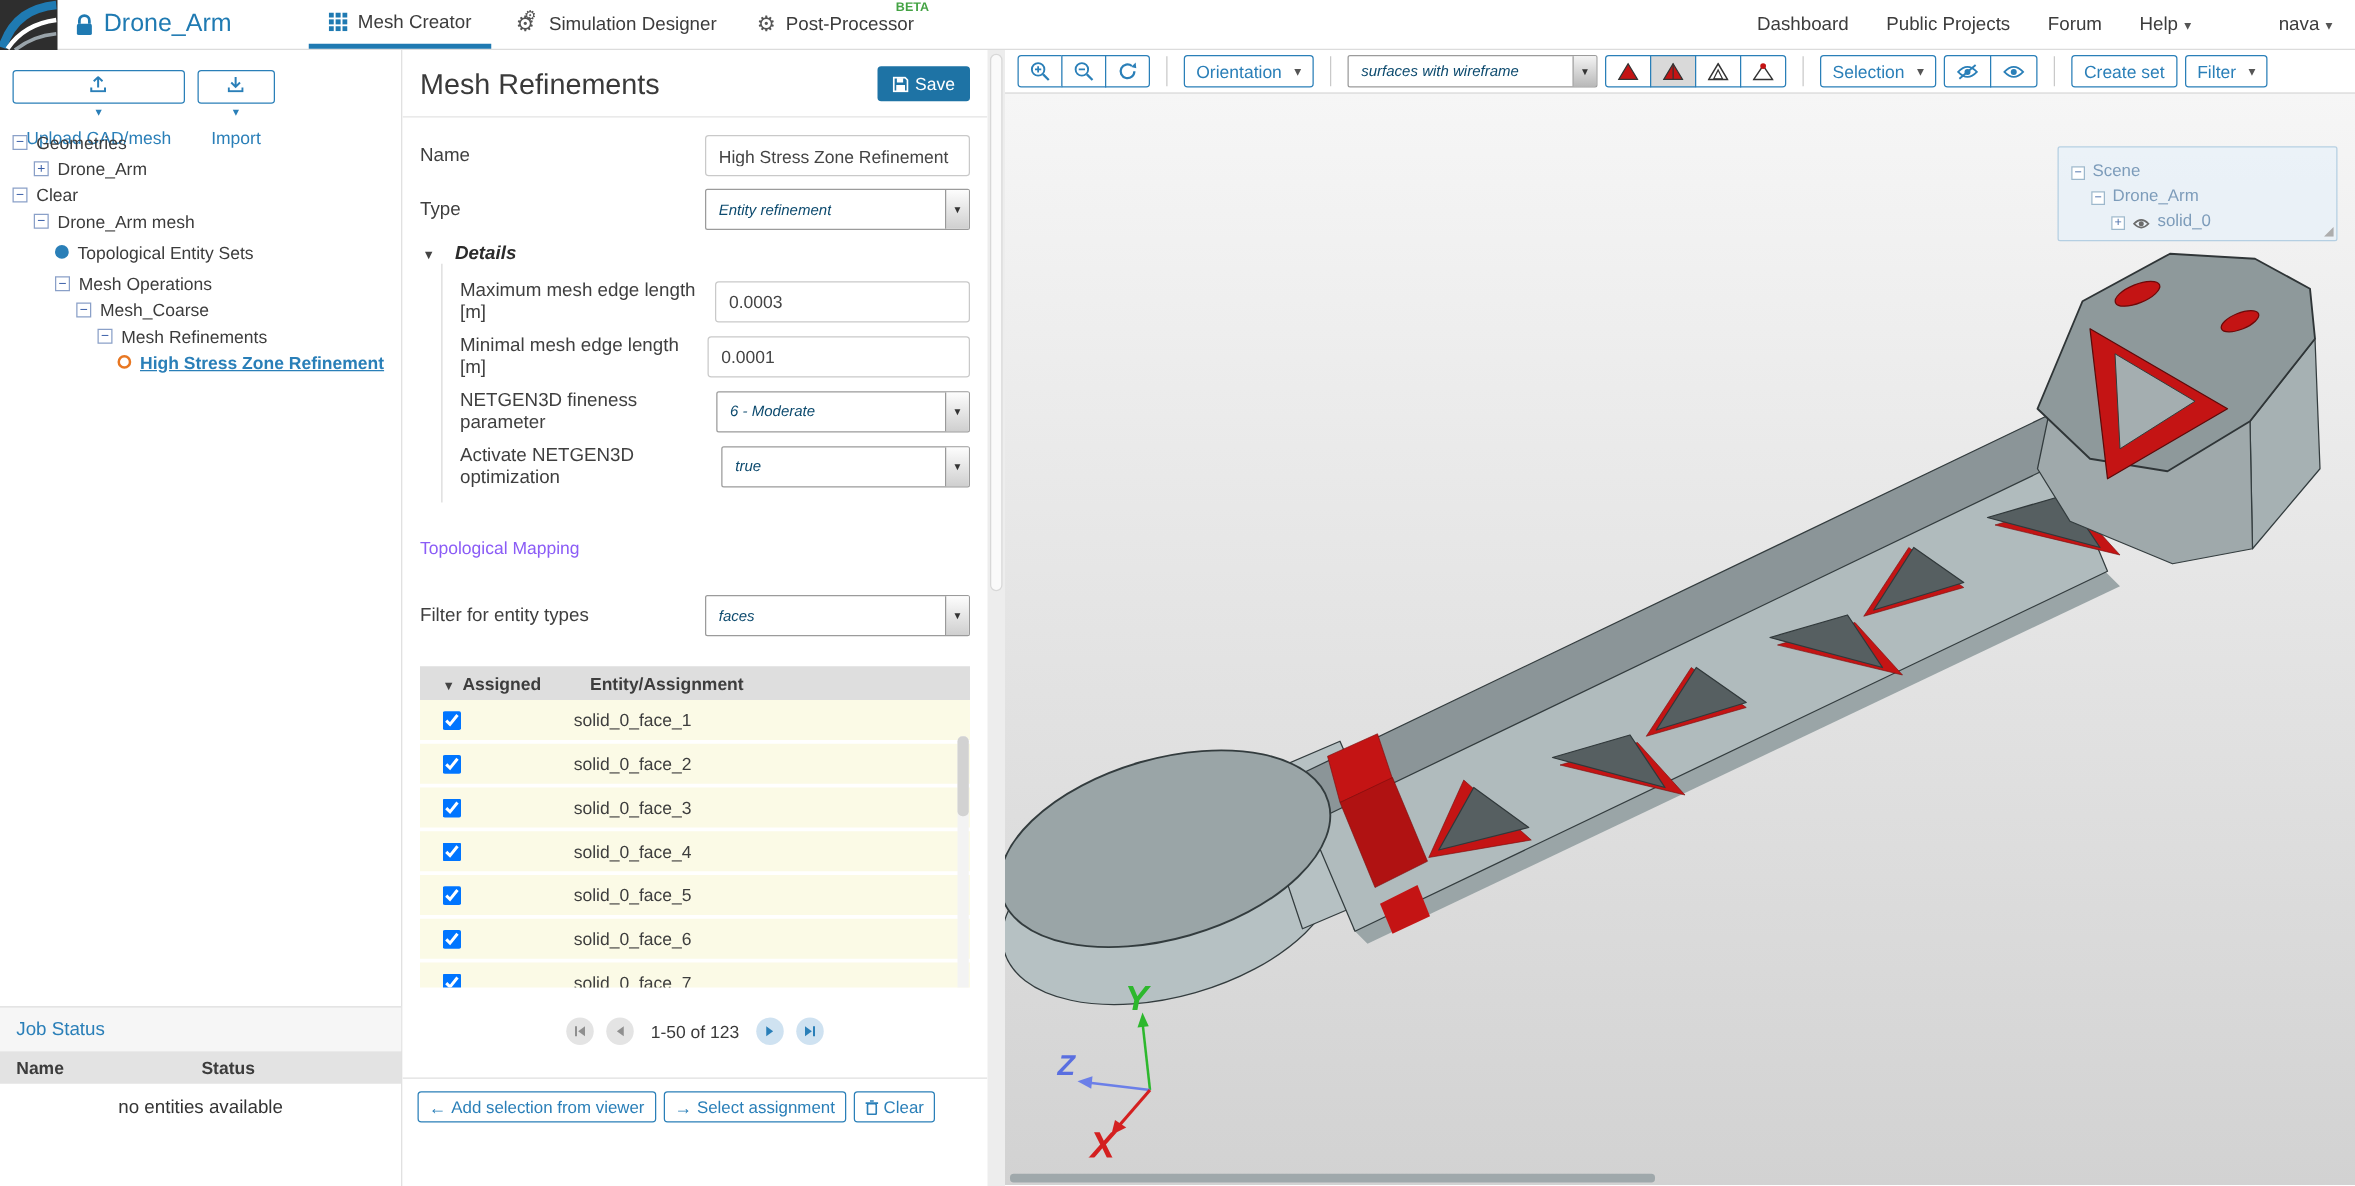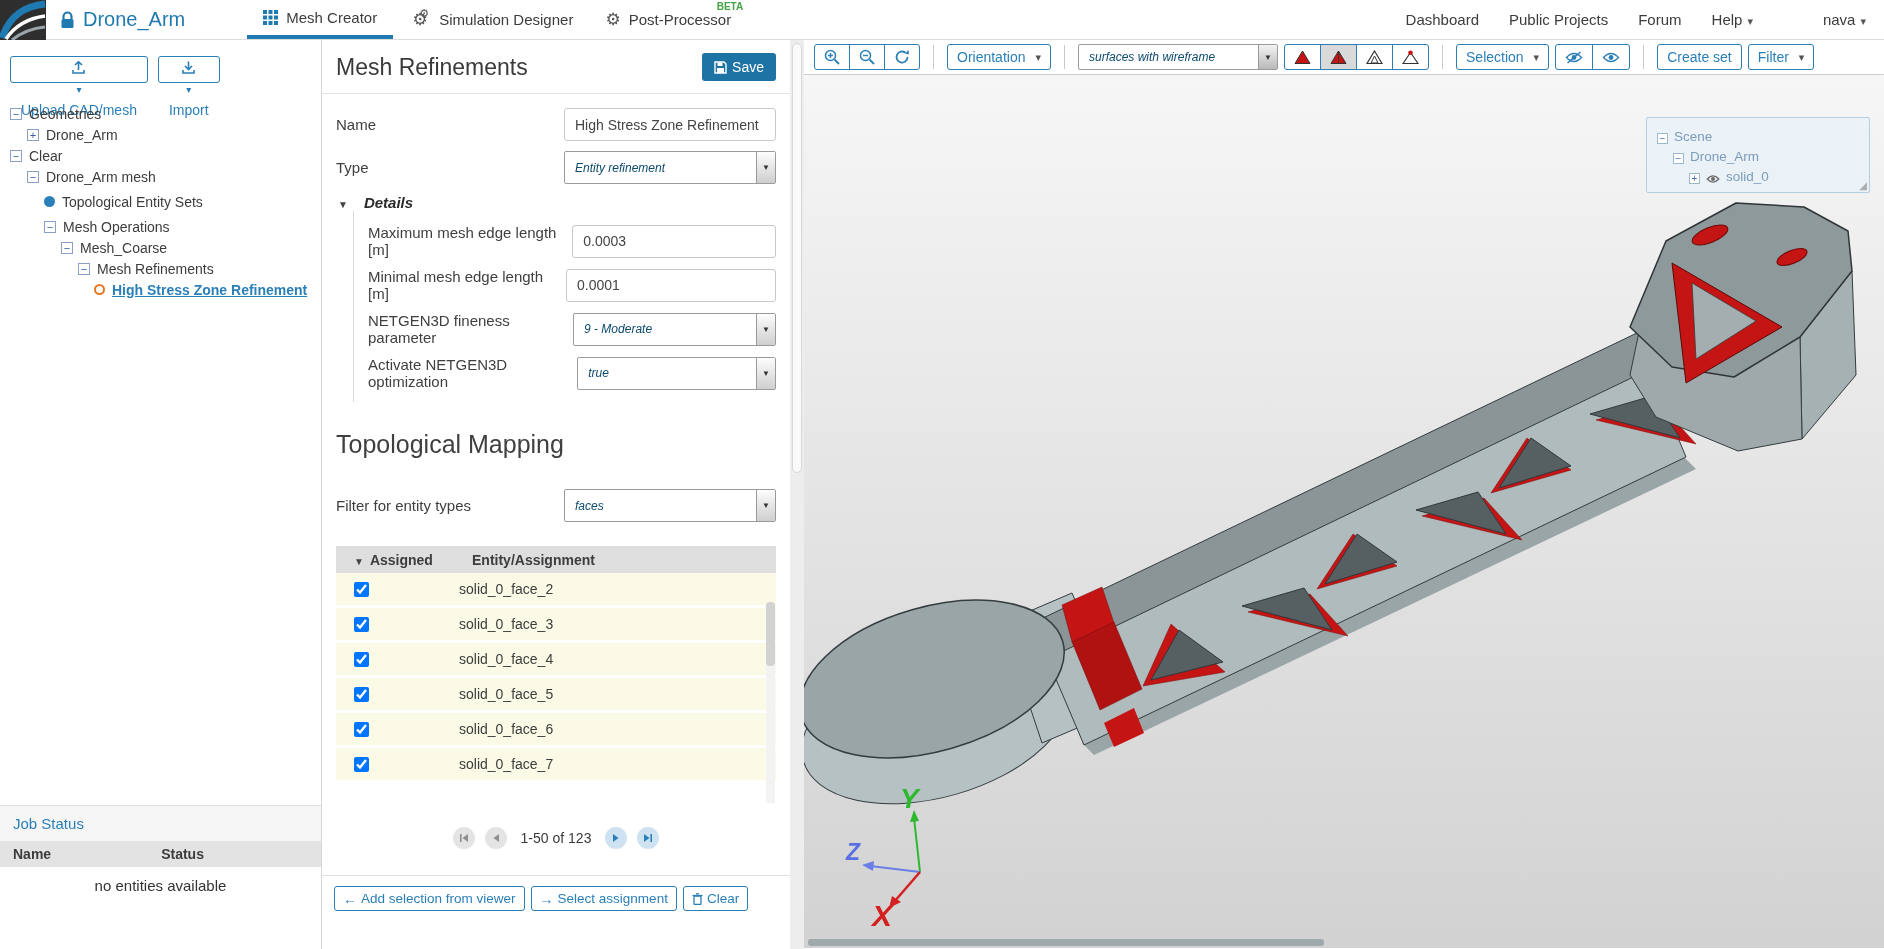--- a/index.html
+++ b/index.html
@@ -64,21 +64,21 @@
   .sel { width:212px; height:33px; border:1px solid #9b9b9b; border-radius:2px; background:#fff;
     display:flex; align-items:center; justify-content:space-between; cursor:pointer; }
   .sel .txt { padding-left:10px; font-size:12px; color:#0c4a6e; white-space:nowrap; overflow:hidden;font-style:italic;}
   .sel .arr { width:19px; height:31px; border-left:1px solid #9a9a9a;
     background:linear-gradient(#fdfdfd,#cfcfcf); display:flex; align-items:center; justify-content:center; flex:0 0 auto;}
   .sel .arr::before { content:"▼"; font-size:8px; color:#333; }
   .details-head { display:flex; align-items:center; gap:16px; margin:10px 0 0 2px;
     font-size:15px; font-weight:bold; font-style:italic; color:#2b2b2b; }
   .tri-down::before { content:"▼"; font-size:10px; color:#444; font-style:normal; }
   .details-body { margin-left:17px; border-left:1px solid #d9d9d9; padding:13px 0 2px 14px; }
-  .mapping-title { color:#404040; font-size:25px; font-weight:400; margin:28px 0 16px 14px; }
+  .mapping-title { color:#8b5cf6; font-size:14px; font-weight:400; margin:28px 0 16px 14px; }
   .map-table { margin:24px 14px 0 14px; position:relative; }
   .mt-head { display:flex; align-items:center; background:#dedede; height:27px;
     font-size:14px; font-weight:bold; color:#3d3d3d; padding-left:18px; }
   .mt-head .h1 { display:flex; align-items:center; gap:6px; width:118px; }
   .mt-rows { height:230px; overflow:hidden; position:relative; background:#fff; }
   .mt-row { display:flex; align-items:center; height:32px; margin-bottom:3px; background:#fbfae6; padding-left:18px; }
   .mt-row input { width:15px; height:15px; }
   .mt-row .ent { margin-left:90px; font-size:14px; color:#3d3d3d; }
   .mt-scroll { position:absolute; right:1px; top:29px; width:9px; height:222px; background:#f3f3f3; border-radius:4px;}
   .mt-thumb { width:9px; height:64px; background:#d2d2d2; border-radius:4px; }
@@ -306,21 +306,21 @@
         <span class="flabel">Maximum mesh edge length [m]</span>
         <input class="inp" value="0.0003" style="">
       </div>
       <div class="frow">
         <span class="flabel">Minimal mesh edge length [m]</span>
         <input class="inp" value="0.0001" style="">
       </div>
       <div class="frow">
         <span class="flabel">NETGEN3D fineness parameter</span>
         <div class="sel">
-          <span class="txt">9 - Moderate</span>
+          <span class="txt">6 - Moderate</span>
           <span class="arr"></span>
         </div>
       </div>
       <div class="frow">
         <span class="flabel">Activate NETGEN3D optimization</span>
         <div class="sel">
           <span class="txt">true</span>
           <span class="arr"></span>
         </div>
       </div>
@@ -340,20 +340,24 @@
 
   <div class="map-table">
     <div class="mt-head">
       <span class="h1">
           <span class="tri-down"></span>
         <span>Assigned</span>
         </span>
       <span class="h2">Entity/Assignment</span>
     </div>
     <div class="mt-rows">
+      <div class="mt-row">
+        <input type="checkbox" checked="" style="">
+        <span class="ent">solid_0_face_1</span>
+      </div>
       <div class="mt-row">
         <input type="checkbox" checked="" style="">
         <span class="ent">solid_0_face_2</span>
       </div>
       <div class="mt-row">
         <input type="checkbox" checked="" style="">
         <span class="ent">solid_0_face_3</span>
       </div>
       <div class="mt-row">
         <input type="checkbox" checked="" style="">

